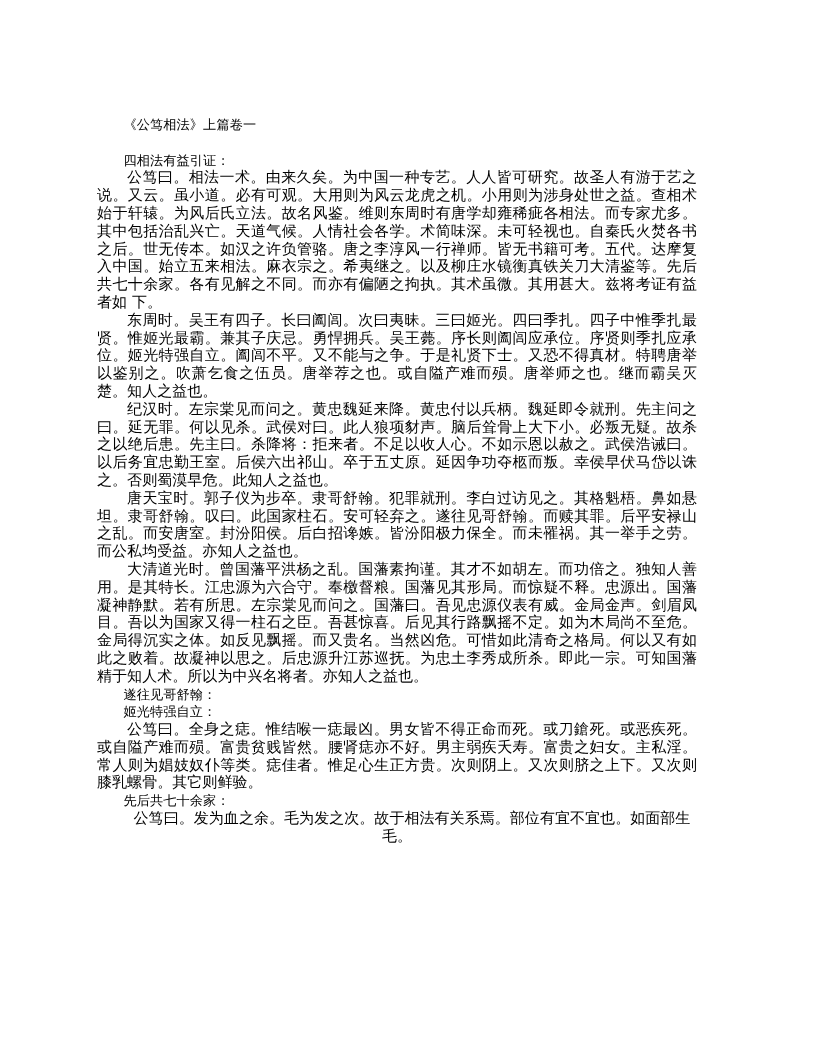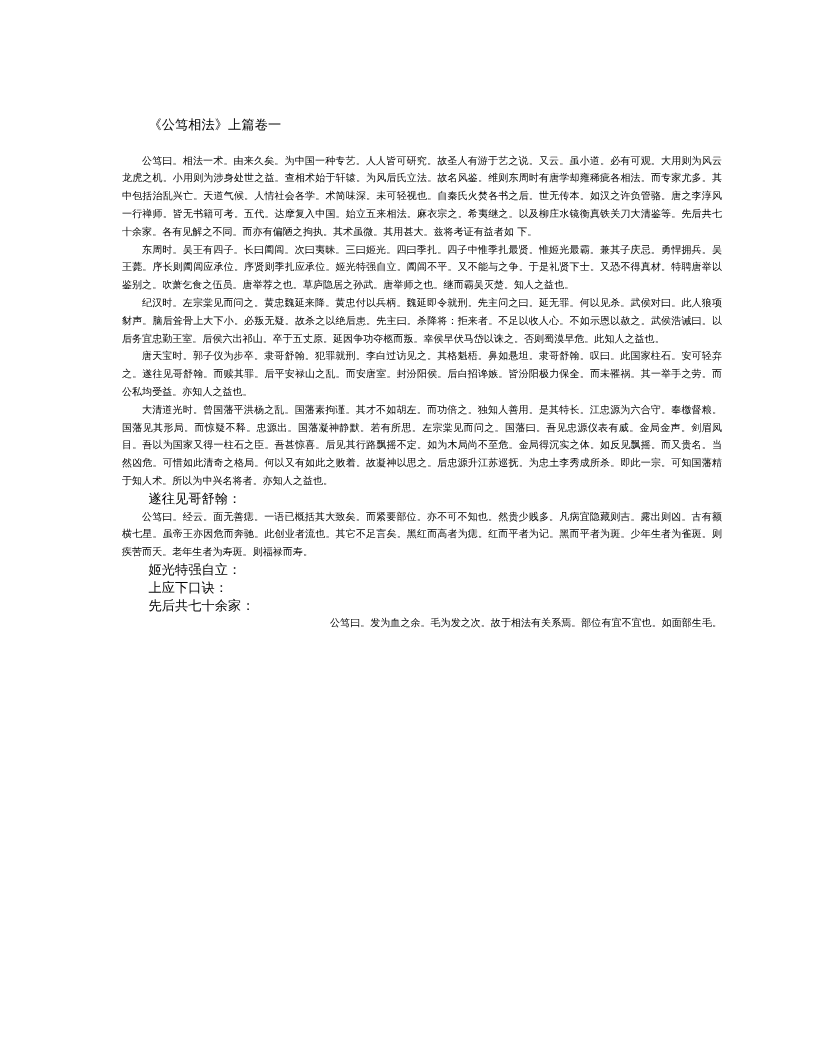--- a/index.html
+++ b/index.html
@@ -20,21 +20,21 @@
   .page {
     position: relative;
     width: 816px;
     height: 1056px;
     box-sizing: border-box;
     background: #ffffff;
   }
 
   .page-body {
     position: absolute;
-    left: 122px;
+    left: 97px;
     top: 116px;
     width: 600px;
   }
 
   .doc-title {
     font-size: 13.2px;
     line-height: 17.8px;
     text-indent: 2em;
     margin: 0 0 17.8px 0;
     letter-spacing: 0.1px;
@@ -44,61 +44,61 @@
   .section-heading {
     font-size: 13.2px;
     line-height: 17.8px;
     text-indent: 2em;
     margin: 0;
     letter-spacing: 0.1px;
     white-space: nowrap;
   }
 
   .para {
-    font-size: 10px;
+    font-size: 15px;
     line-height: 17.8px;
     text-indent: 2em;
     margin: 0;
     text-align: justify;
     text-justify: inter-ideograph;
     letter-spacing: 0.05px;
     word-break: break-all;
   }
 
   .para:last-child {
-    text-align: right;
+    text-align: center;
   }
 </style>
 </head>
 <body>
 
 <div class="page">
   <div class="page-body">
 
     <p class="doc-title">《公笃相法》上篇卷一</p>
 
+    <p class="section-heading">四相法有益引证：</p>
 
     <p class="para">公笃曰。相法一术。由来久矣。为中国一种专艺。人人皆可研究。故圣人有游于艺之说。又云。虽小道。必有可观。大用则为风云龙虎之机。小用则为涉身处世之益。查相术始于轩辕。为风后氏立法。故名风鉴。维则东周时有唐学却雍稀疵各相法。而专家尤多。其中包括治乱兴亡。天道气候。人情社会各学。术简味深。未可轻视也。自秦氏火焚各书之后。世无传本。如汉之许负管骆。唐之李淳风一行禅师。皆无书籍可考。五代。达摩复入中国。始立五来相法。麻衣宗之。希夷继之。以及柳庄水镜衡真铁关刀大清鉴等。先后共七十余家。各有见解之不同。而亦有偏陋之拘执。其术虽微。其用甚大。兹将考证有益者如 下。</p>
 
-    <p class="para">东周时。吴王有四子。长曰阖闾。次曰夷昧。三曰姬光。四曰季扎。四子中惟季扎最贤。惟姬光最霸。兼其子庆忌。勇悍拥兵。吴王薨。序长则阖闾应承位。序贤则季扎应承位。姬光特强自立。阖闾不平。又不能与之争。于是礼贤下士。又恐不得真材。特聘唐举以鉴别之。吹萧乞食之伍员。唐举荐之也。草庐隐居之孙武。唐举师之也。继而霸吴灭楚。知人之益也。</p>
+    <p class="para">东周时。吴王有四子。长曰阖闾。次曰夷昧。三曰姬光。四曰季扎。四子中惟季扎最贤。惟姬光最霸。兼其子庆忌。勇悍拥兵。吴王薨。序长则阖闾应承位。序贤则季扎应承位。姬光特强自立。阖闾不平。又不能与之争。于是礼贤下士。又恐不得真材。特聘唐举以鉴别之。吹萧乞食之伍员。唐举荐之也。或自隘产难而殒。唐举师之也。继而霸吴灭楚。知人之益也。</p>
 
     <p class="para">纪汉时。左宗棠见而问之。黄忠魏延来降。黄忠付以兵柄。魏延即令就刑。先主问之曰。延无罪。何以见杀。武侯对曰。此人狼项豺声。脑后耸骨上大下小。必叛无疑。故杀之以绝后患。先主曰。杀降将：拒来者。不足以收人心。不如示恩以赦之。武侯浩诫曰。以后务宜忠勤王室。后侯六出祁山。卒于五丈原。延因争功夺柩而叛。幸侯早伏马岱以诛之。否则蜀漠早危。此知人之益也。</p>
 
     <p class="para">唐天宝时。郭子仪为步卒。隶哥舒翰。犯罪就刑。李白过访见之。其格魁梧。鼻如悬坦。隶哥舒翰。叹曰。此国家柱石。安可轻弃之。遂往见哥舒翰。而赎其罪。后平安禄山之乱。而安唐室。封汾阳侯。后白招谗嫉。皆汾阳极力保全。而未罹祸。其一举手之劳。而公私均受益。亦知人之益也。</p>
 
     <p class="para">大清道光时。曾国藩平洪杨之乱。国藩素拘谨。其才不如胡左。而功倍之。独知人善用。是其特长。江忠源为六合守。奉檄督粮。国藩见其形局。而惊疑不释。忠源出。国藩凝神静默。若有所思。左宗棠见而问之。国藩曰。吾见忠源仪表有威。金局金声。剑眉凤目。吾以为国家又得一柱石之臣。吾甚惊喜。后见其行路飘摇不定。如为木局尚不至危。金局得沉实之体。如反见飘摇。而又贵名。当然凶危。可惜如此清奇之格局。何以又有如此之败着。故凝神以思之。后忠源升江苏巡抚。为忠土李秀成所杀。即此一宗。可知国藩精于知人术。所以为中兴名将者。亦知人之益也。</p>
 
     <p class="section-heading">遂往见哥舒翰：</p>
 
-    <p class="para">公笃曰。经云。面无善痣。一语已概括其大致矣。而紧要部位。亦不可不知也。然贵少贱多。凡病宜隐藏则吉。露出则凶。古有额横七星。虽帝王亦因危而奔驰。此创业者流也。其它不足言矣。黑红而高者为痣。红而平者为记。黑而平者为斑。少年生者为雀斑。则疾苦而夭。老年生者为寿斑。则福禄而寿。</p>
 
     <p class="section-heading">姬光特强自立：</p>
 
+    <p class="para">公笃曰。全身之痣。惟结喉一痣最凶。男女皆不得正命而死。或刀鎗死。或恶疾死。或自隘产难而殒。富贵贫贱皆然。腰肾痣亦不好。男主弱疾夭寿。富贵之妇女。主私淫。常人则为娼妓奴仆等类。痣佳者。惟足心生正方贵。次则阴上。又次则脐之上下。又次则膝乳螺骨。其它则鲜验。</p>
 
-    <p class="section-heading">上应下口诀：</p>
 
 
     <p class="section-heading">先后共七十余家：</p>
 
     <p class="para">公笃曰。发为血之余。毛为发之次。故于相法有关系焉。部位有宜不宜也。如面部生毛。</p>
 
   </div>
 </div>
 
 </body></html>

